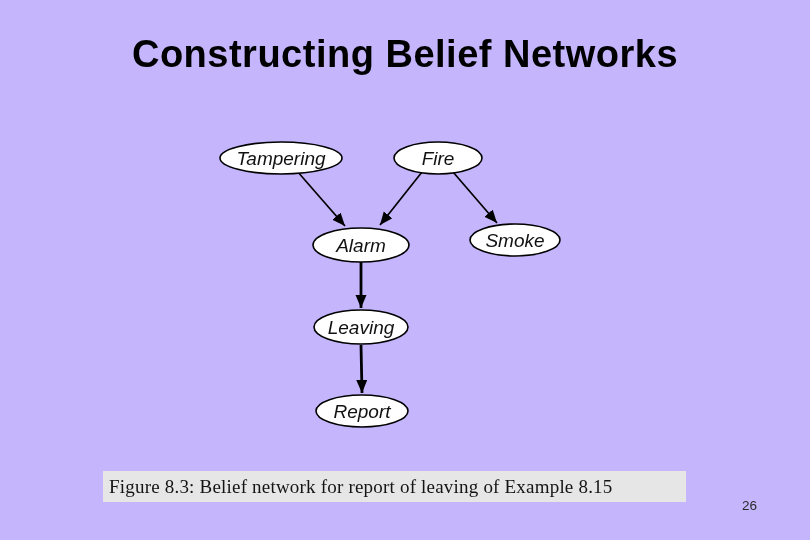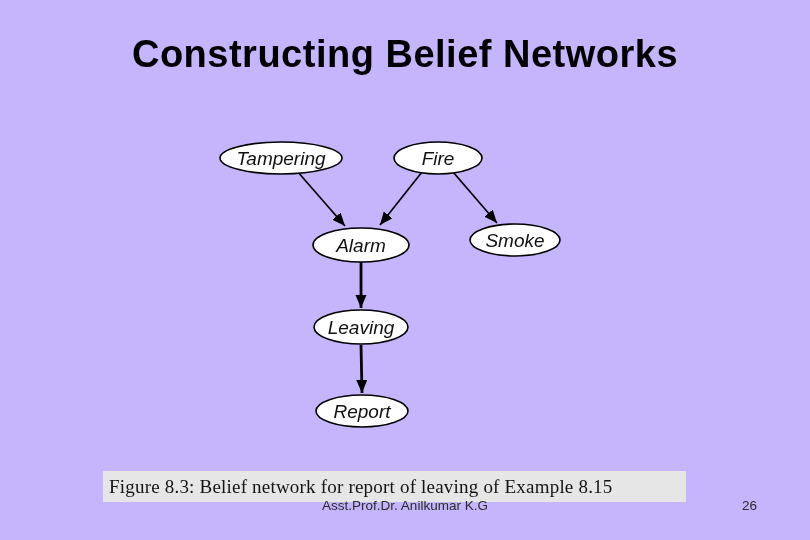--- a/index.html
+++ b/index.html
@@ -115,17 +115,16 @@
         <text x="361" y="327" text-anchor="middle" dominant-baseline="central" class="node-label">Leaving</text>
       </g>
       <g>
         <ellipse cx="362" cy="411" rx="46" ry="16" fill="#ffffff" stroke="#000000" stroke-width="1.6"></ellipse>
         <text x="362" y="411" text-anchor="middle" dominant-baseline="central" class="node-label">Report</text>
       </g>
     </svg>
 
   <div class="caption">Figure 8.3: Belief network for report of leaving of Example 8.15</div>
 
-  <div class="footer">Asst.Prof.Dr. Anilkumar K.G</div>
 
   <div class="pagenum">26</div>
 
 </div>
 
 </body></html>

